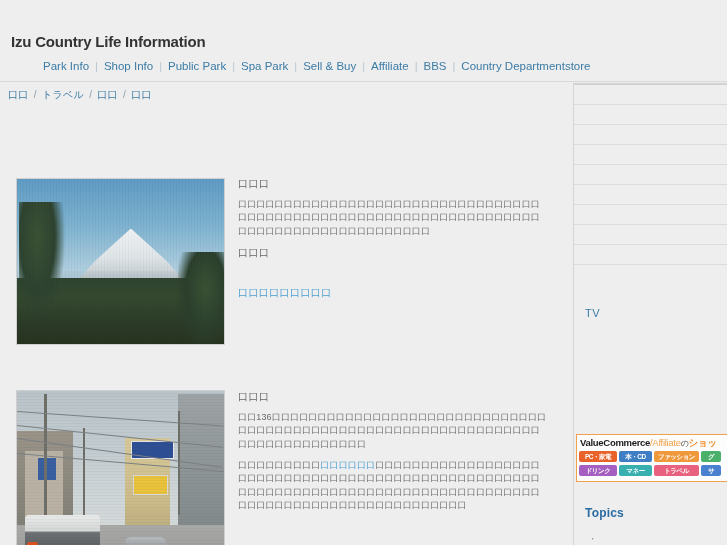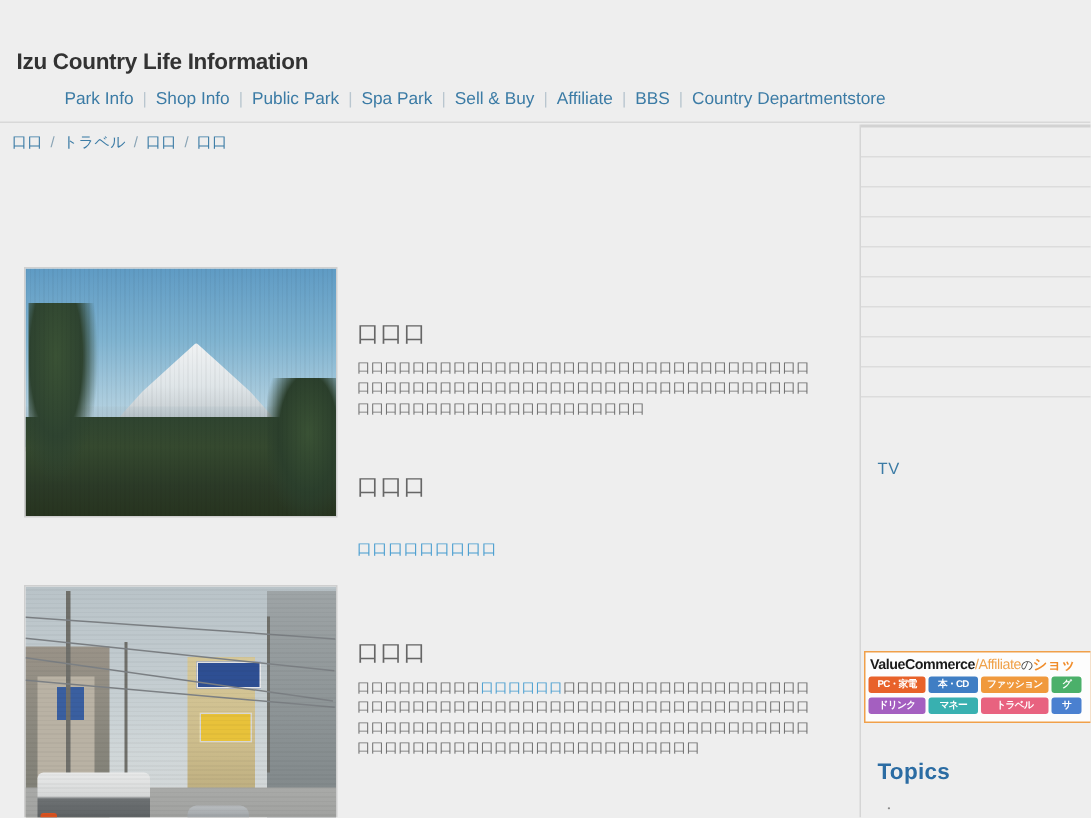--- a/index.html
+++ b/index.html
@@ -89,25 +89,24 @@
     border: 1px solid #cfcfcf;
     box-sizing: border-box;
     overflow: hidden;
   }
   .article-body {
     position: absolute;
     left: 238px;
     width: 310px;
   }
   .art-heading {
-    font-size: 15px;
+    font-size: 10px;
     color: #666666;
     letter-spacing: 0.5px;
     margin-bottom: 7px;
-    margin-top: 36px;
   }
   .art-para {
     font-size: 9px;
     color: #6d6d6d;
     line-height: 1.48;
     letter-spacing: 0.15px;
     margin-bottom: 8px;
     word-break: break-all;
   }
   .art-date {
@@ -308,21 +307,21 @@
     overflow: hidden;
     letter-spacing: -0.5px;
     cursor: pointer;
     box-sizing: border-box;
     padding: 0 1px;
   }
   #topics-title {
     position: absolute;
     left: 11px;
     top: 423px;
-    font-size: 15px;
+    font-size: 12px;
     font-weight: bold;
     color: #2b6ca3;
     letter-spacing: 0.2px;
   }
   #topics-dot {
     position: absolute;
     left: 14px;
     top: 450px;
     font-size: 9px;
     color: #8a8a8a;
@@ -401,20 +400,21 @@
       <div class="st-wire" style="left:0; top:28%; width:100%; transform: rotate(8deg);"></div>
       <div class="st-wire" style="left:0; top:37%; width:100%; transform: rotate(5deg);"></div>
       <div class="st-road"></div>
       <div class="st-van"></div>
       <div class="st-van-light"></div>
       <div class="st-car"></div>
       <div class="st-grain"></div>
     </div>
     <div class="article-body" style="top:285px;">
       <div class="art-heading">口口口</div>
+      <div class="art-para">口口136口口口口口口口口口口口口口口口口口口口口口口口口口口口口口口口口口口口口口口口口口口口口口口口口口口口口口口口口口口口口口口口口口口口口口口口口口口口口口</div>
       <div class="art-para"><span>口口口口口口口口口</span><a class="inline-link">口口口口口口</a><span>口口口口口口口口口口口口口口口口口口口口口口口口口口口口口口口口口口口口口口口口口口口口口口口口口口口口口口口口口口口口口口口口口口口口口口口口口口口口口口口口口口口口口口口口口口口口口口口口口口口口口口口口口口口口口</span></div>
 
     </div>
   </div>
 
 </div>
 
 <div id="sidebar">
 
   <div id="side-menu">

